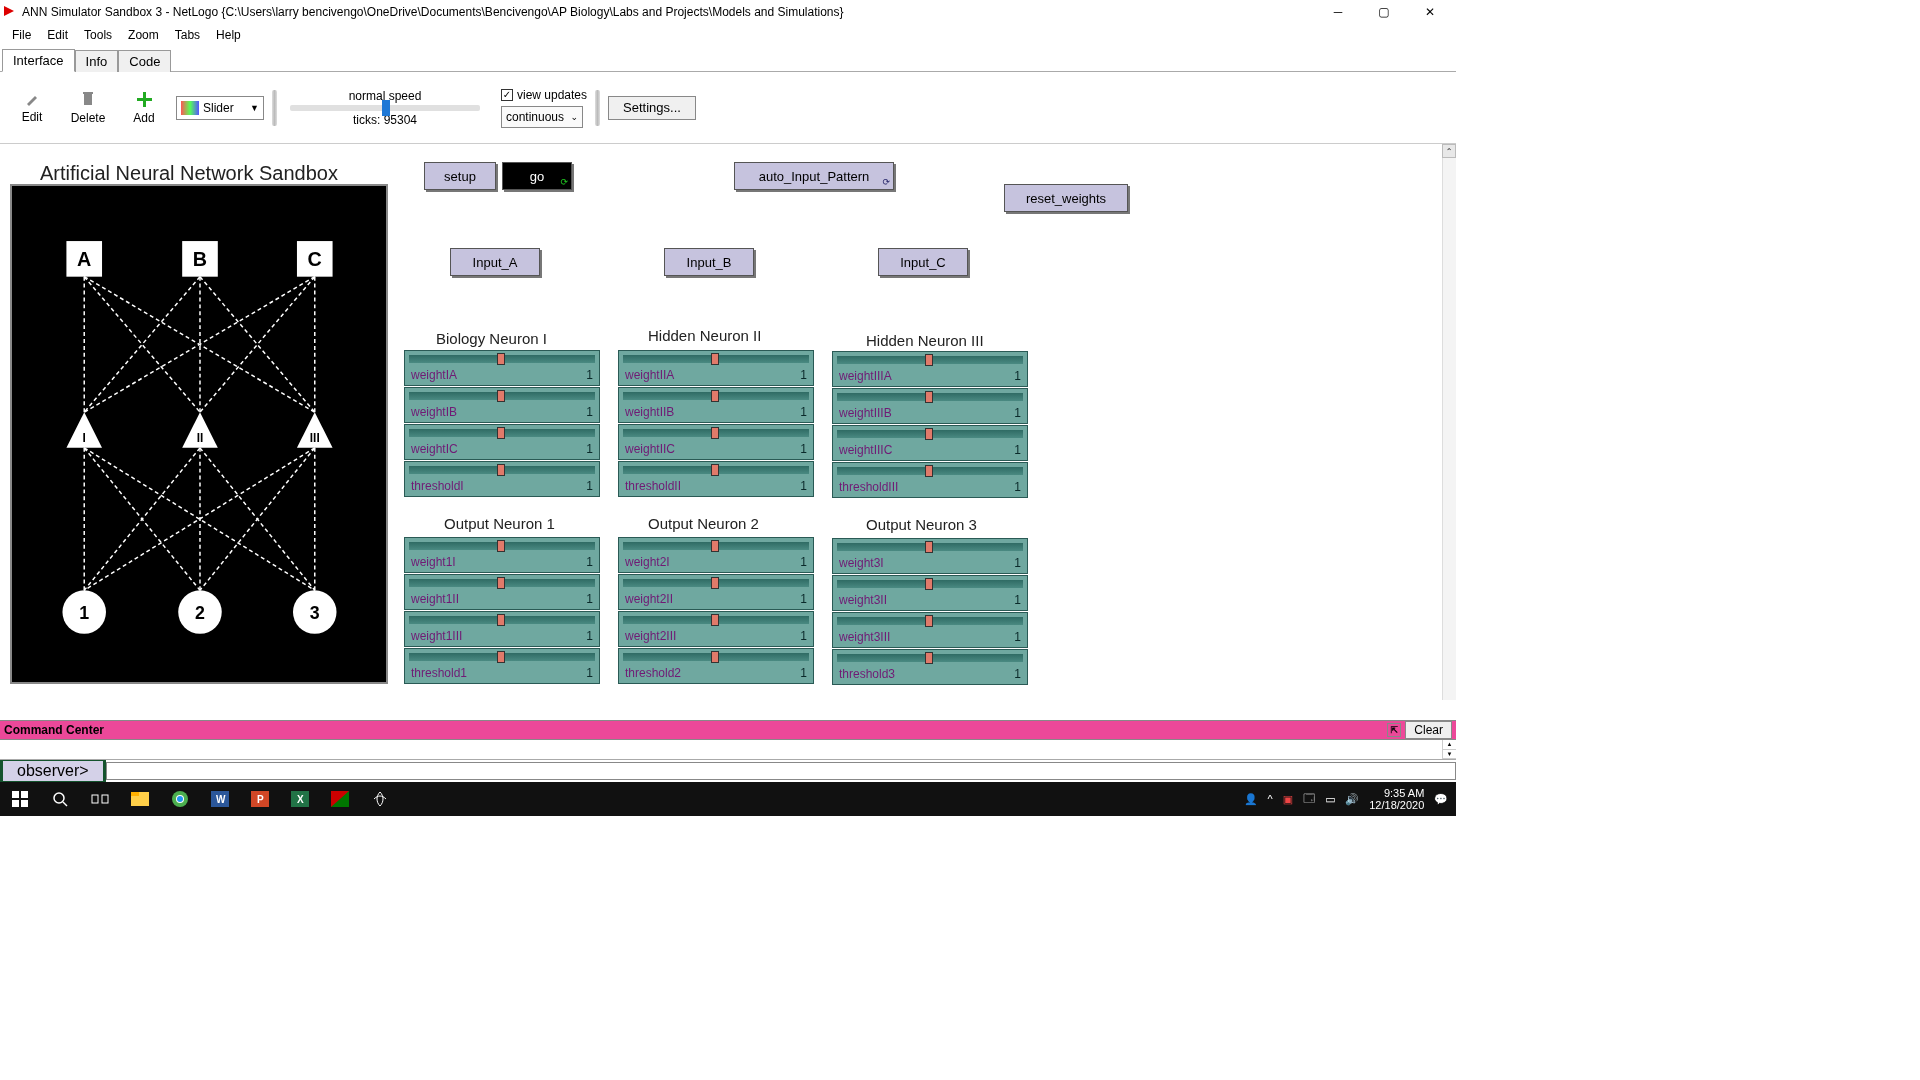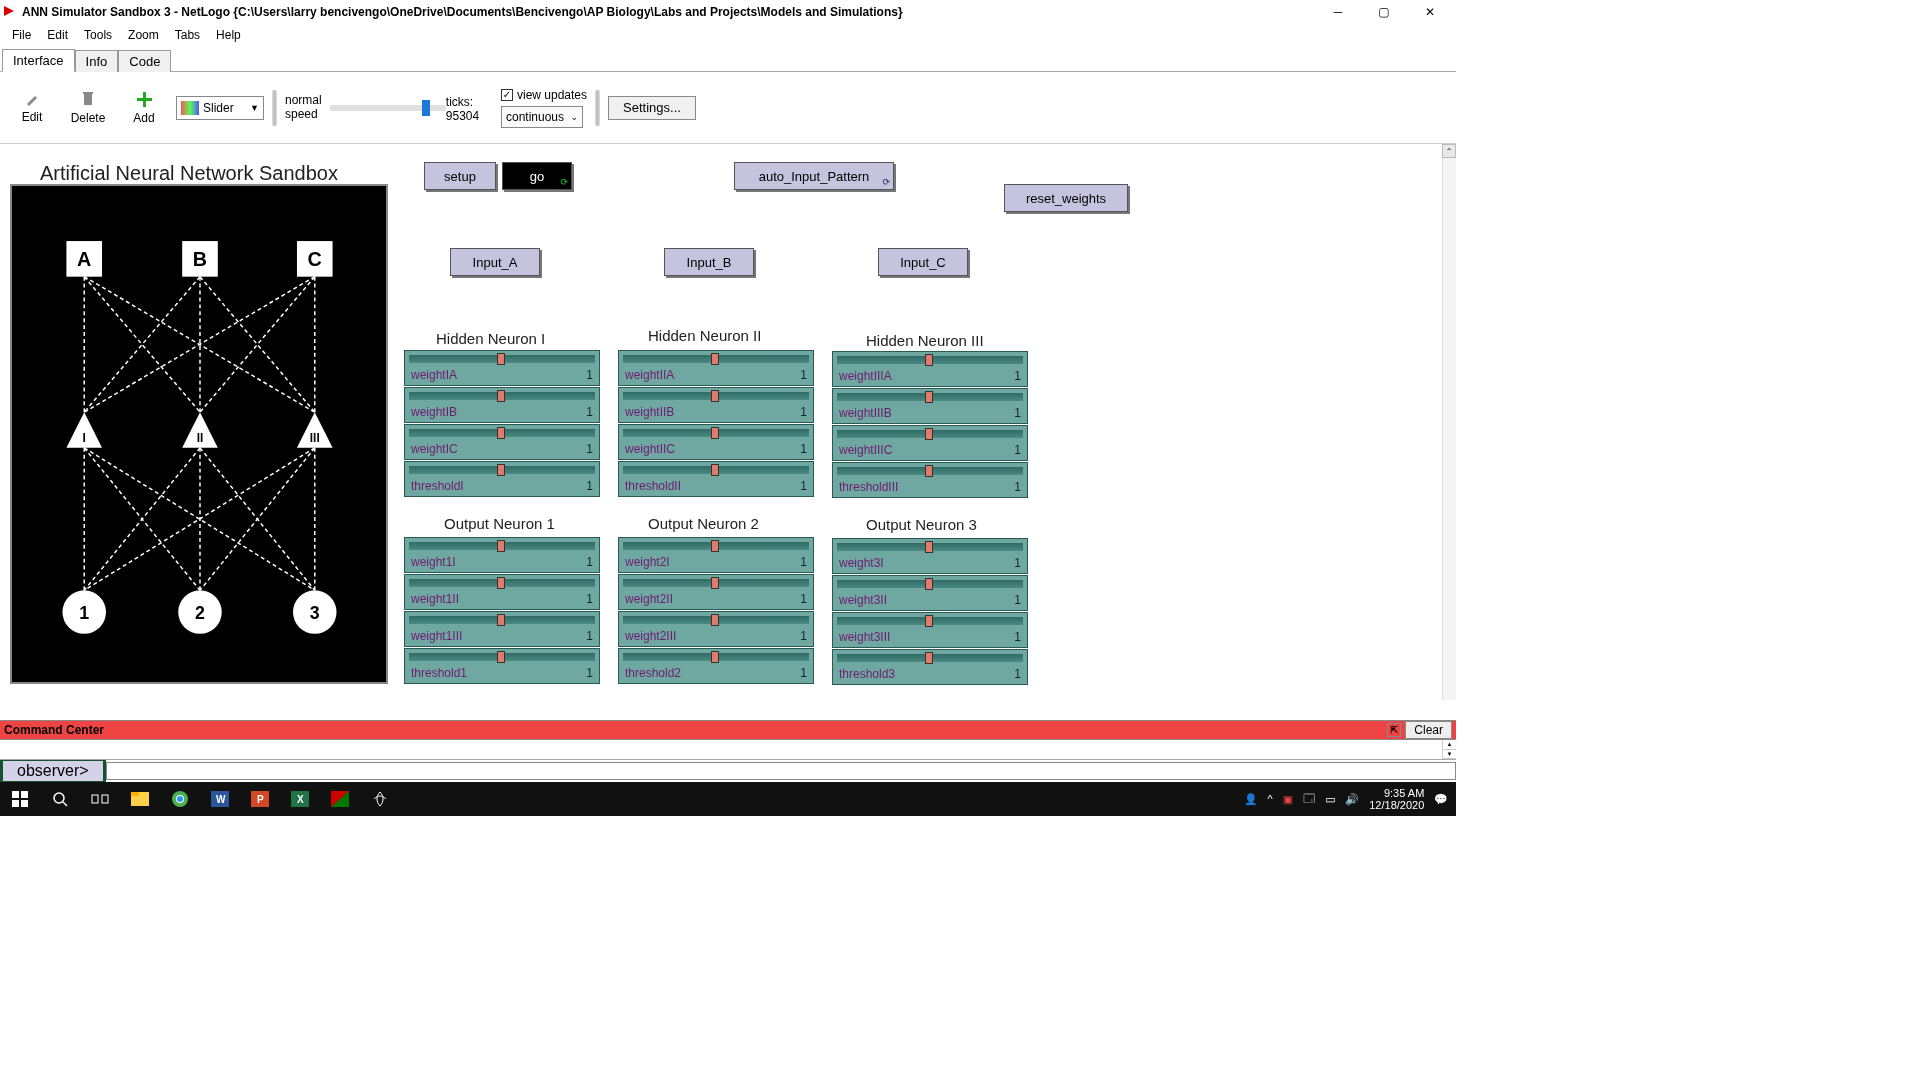--- a/index.html
+++ b/index.html
@@ -1,41 +1,41 @@
 <!DOCTYPE html>
 <html><head>
 <meta charset="utf-8">
 <style>
 * { box-sizing: border-box; margin: 0; padding: 0; font-family: "Segoe UI", Tahoma, sans-serif; }
 body { background: #fff; font-size: 12px; width: 1456px; height: 816px; overflow: hidden; position: relative; }
 
 
 .titlebar { height: 24px; background: #fff; display: flex; align-items: center; padding: 0 4px; border-bottom: 0px solid #ccc; }
 .titlebar .logo { width: 14px; height: 14px; margin-right: 4px; }
-.titlebar .title { font-size: 12px; font-weight: bold; }
+.titlebar .title { font-size: 12px; }
 .titlebar .winbtns { margin-left: auto; display: flex; gap: 18px; padding-right: 8px; }
 .winbtn { width: 28px; height: 20px; display: flex; align-items: center; justify-content: center; font-size: 12px; font-family: "Segoe MDL2 Assets", sans-serif; }
 
 
 .menubar { height: 22px; display: flex; align-items: center; padding: 0 4px; gap: 0; }
 .menubar span { padding: 2px 8px; font-size: 12px; }
 
 
 .tabstrip { height: 26px; border-bottom: 1px solid #aaa; display: flex; align-items: flex-end; padding-left: 2px; }
 .tabstrip .tab { padding: 3px 10px; border: 1px solid #999; border-bottom: none; background: #f0f0f0; margin-right: 0; font-size: 13px; position: relative; top: 1px; }
 .tabstrip .tab.active { background: #fff; border-bottom: 1px solid #fff; }
 
 
 .toolbar { height: 72px; display: flex; align-items: center; padding: 0 8px; gap: 8px; border-bottom: 1px solid #ccc; }
 .toolbtn { display: flex; flex-direction: column; align-items: center; justify-content: center; width: 48px; height: 54px; font-size: 12px; }
 .toolbtn svg, .toolbtn .icon { margin-bottom: 4px; }
 .typebox { border: 1px solid #888; height: 24px; width: 88px; display: flex; align-items: center; background: #fff; font-size: 12px; padding: 0 4px; }
 .typebox .chev { margin-left: auto; font-size: 9px; }
 .vsep { width: 5px; height: 36px; background: linear-gradient(to right,#ddd,#bbb,#ddd); border-radius:2px; }
-.speedblock { display: flex; flex-direction: row; align-items: center; width: 200px; }
+.speedblock { display: flex; flex-direction: column; align-items: center; width: 200px; }
 .speedlabel { font-size: 12px; margin-bottom: 2px; }
 .speedslider { width: 190px; height: 6px; background: #e0e0e0; position: relative; border-radius:2px; }
 .speedslider .thumb { position: absolute; width: 8px; height: 16px; background: #1e78d6; top: -5px; left: 92px; }
 .tickstext { font-size: 12px; margin-top: 2px; }
 .viewupdates { display: flex; flex-direction: column; gap: 4px; margin-left: 8px; }
 .chkrow { display: flex; align-items: center; gap: 4px; font-size: 12px; }
 .selectbox { border: 1px solid #888; height: 22px; width: 82px; display: flex; align-items: center; padding: 0 4px; font-size: 12px; background:#fafafa; }
 .selectbox .chev { margin-left: auto; font-size: 9px; }
 .settingsbtn { border: 1px solid #888; height: 24px; padding: 0 14px; background: #f0f0f0; font-size: 13px; display:flex; align-items:center; }
 
@@ -57,21 +57,21 @@
 .secheader { position:absolute; font-size:15px; color:#222; }
 
 .slider { position:absolute; width:196px; height:36px; background:#6fa8a0; border:1px solid #2a5a55; }
 .slider .track { position:absolute; left:4px; right:4px; top:4px; height:8px; background:linear-gradient(#2f6b64,#4a8a82); }
 .slider .thumb { position:absolute; top:2px; width:8px; height:12px; background:#e07a6a; border:1px solid #333; }
 .slider .lbl { position:absolute; left:6px; bottom:3px; font-size:12px; color:#701a75; }
 .slider .val { position:absolute; right:6px; bottom:3px; font-size:12px; color:#0a2a2a; }
 
 
 .cmdcenter { position:absolute; left:0; right:0; bottom:34px; height:62px; background:#fff; }
-.cmdheader { height:20px; background:#ef4444; border-top:1px solid #888; border-bottom:1px solid #888; display:flex; align-items:center; padding:0 4px; font-weight:bold; font-size:12px;}
+.cmdheader { height:20px; background:#ec4899; border-top:1px solid #888; border-bottom:1px solid #888; display:flex; align-items:center; padding:0 4px; font-weight:bold; font-size:12px;}
 .cmdheader .spacer{flex:1;}
 .cmdheader .clearbtn{background:#eee;border:1px solid #888;padding:1px 8px;font-size:12px;font-weight:normal;}
 .cmdheader .popicon{width:14px;height:14px;border:1px solid #888;margin-right:4px;font-size:9px;display:flex;align-items:center;justify-content:center;}
 .cmdbody{height:20px;background:#fff;border-bottom:1px solid #aaa; position:relative;}
 .cmdbody .tinybtns{position:absolute;right:0;top:0;bottom:0;width:14px;border-left:1px solid #ccc;display:flex;flex-direction:column;}
 .cmdbody .tinybtns div{flex:1;font-size:6px;display:flex;align-items:center;justify-content:center;border-bottom:1px solid #ccc;}
 .cmdinput{height:22px;display:flex;align-items:center;}
 .cmdinput .obslabel{background:#d4d1e8;border:3px solid #14532d;padding:1px 14px;font-size:16px;}
 .cmdinput input{flex:1;border:1px solid #888;height:18px;font-size:12px;padding:0 2px;}
 
@@ -243,21 +243,21 @@
     <div class="nlbutton" style="left:450px;top:104px;width:90px;height:28px;">
         <span>Input_A</span>
       </div>
     <div class="nlbutton" style="left:664px;top:104px;width:90px;height:28px;align-items:center;">
         <span>Input_B</span>
       </div>
     <div class="nlbutton" style="left:878px;top:104px;width:90px;height:28px;">
         <span>Input_C</span>
       </div>
 
-    <div class="secheader" style="left:436px;top:186px;">Hidden Neuron I</div>
+    <div class="secheader" style="left:436px;top:186px;">Biology Neuron I</div>
     <div class="secheader" style="left:648px;top:183px;">Hidden Neuron II</div>
     <div class="secheader" style="left:866px;top:188px;">Hidden Neuron III</div>
     <div class="secheader" style="left:444px;top:371px;">Output Neuron 1</div>
     <div class="secheader" style="left:648px;top:371px;">Output Neuron 2</div>
     <div class="secheader" style="left:866px;top:372px;">Output Neuron 3</div>
 
     <div id="slider-host">
         <div class="slider" style="left: 404px; top: 206px;">
           <div class="track"></div>
           <div class="thumb" style="left:92px"></div>

